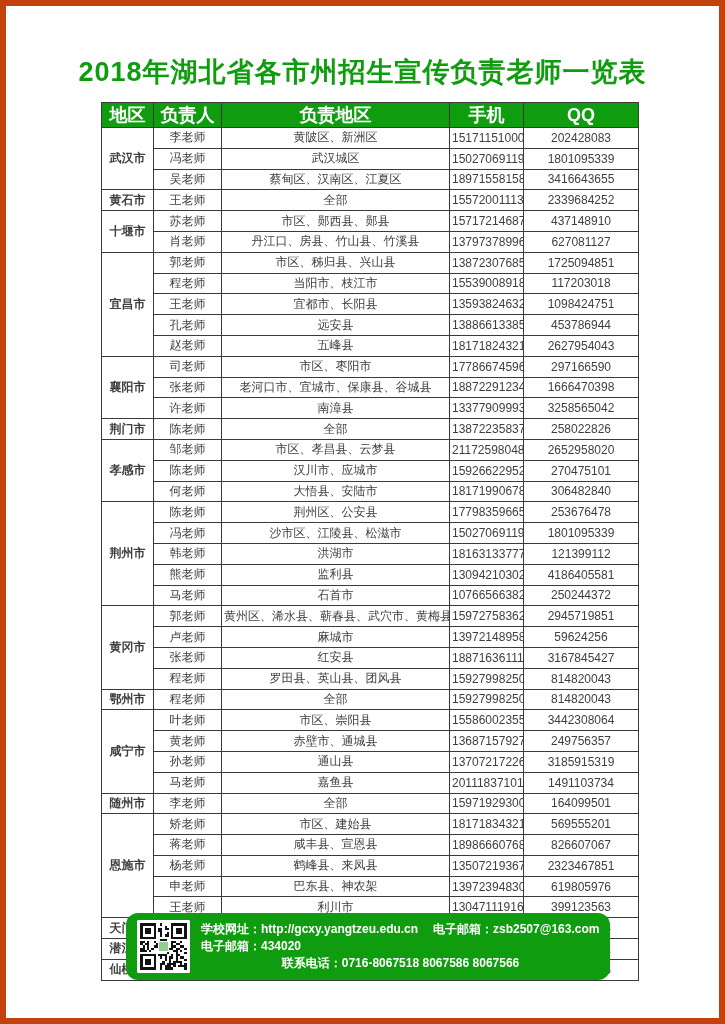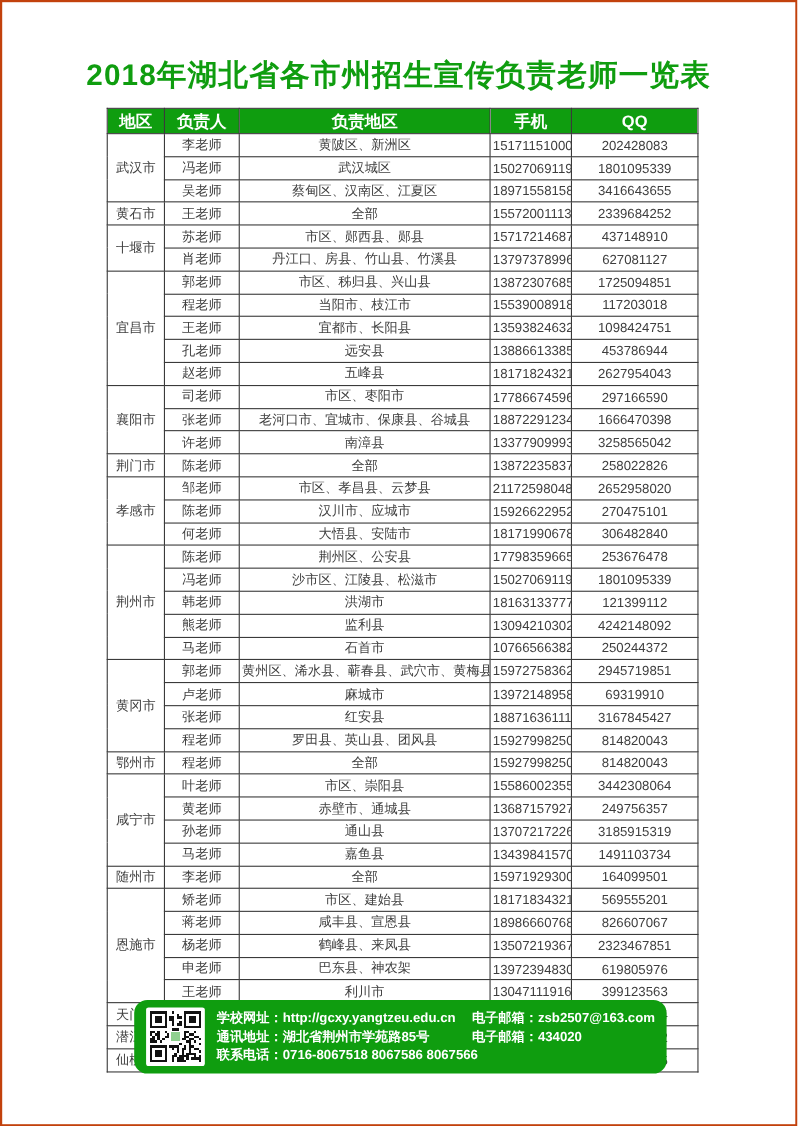--- a/index.html
+++ b/index.html
@@ -11,21 +11,21 @@
   html, body { background: #ffffff; }
   body {
     width: 725px; height: 1024px;
     font-family: "Liberation Sans", "DejaVu Sans", sans-serif;
     position: relative;
   }
   .page {
     position: absolute; left: 0; top: 0;
     width: 725px; height: 1024px;
     background: #ffffff;
-    border: 2px solid #c2410c;
+    border: 6px solid #c2410c;
   }
   .page-title {
     position: absolute;
     top: 48px; left: 0; width: 100%;
     text-align: center;
     color: var(--green);
     font-size: 27px;
     font-weight: bold;
     letter-spacing: 1px;
     white-space: nowrap;
@@ -40,31 +40,31 @@
   table.roster th, table.roster td {
     border: 1px solid var(--border);
     text-align: center;
     vertical-align: middle;
     overflow: hidden;
     white-space: nowrap;
   }
   table.roster th {
     background: var(--green);
     color: #ffffff;
-    font-size: 15px;
+    font-size: 18px;
     font-weight: bold;
     height: 23px;
   }
   table.roster td {
     color: var(--ink);
     font-size: 12px;
     height: 20.8px;
     padding: 0 2px;
   }
-  td.region-cell { font-size: 12.5px; }
+  td.region-cell { font-size: 12.5px; font-weight: bold; }
   .footer-bar {
     position: absolute;
     left: 120px; top: 907px;
     width: 484px; height: 67px;
     background: var(--green);
     border-radius: 12px;
     display: flex;
     align-items: center;
     padding: 0 10px 0 11px;
   }
@@ -76,21 +76,21 @@
   }
   .footer-text {
     margin-left: 11px;
     color: #ffffff;
     font-size: 12px;
     font-weight: bold;
     line-height: 17px;
     flex: 1 1 auto;
   }
   .f-line { display: grid; grid-template-columns: 232px 1fr; white-space: nowrap; }
-  .f-line.single { grid-template-columns: 1fr; }
+  .f-line.single { grid-template-columns: 1fr; text-align: center; }
 </style>
 </head>
 <body>
 
 <div class="page">
 
   <div class="page-title">2018年湖北省各市州招生宣传负责老师一览表</div>
 
   <table class="roster">
     <colgroup>
@@ -241,40 +241,40 @@
         <tr>
           <td>韩老师</td>
           <td>洪湖市</td>
           <td>18163133777</td>
           <td>121399112</td>
         </tr>
         <tr>
           <td>熊老师</td>
           <td>监利县</td>
           <td>13094210302</td>
-          <td>4242148092</td>
+          <td>4186405581</td>
         </tr>
         <tr>
           <td>马老师</td>
           <td>石首市</td>
           <td>10766566382</td>
           <td>250244372</td>
         </tr>
         <tr>
           <td rowspan="4" class="region-cell">黄冈市</td>
           <td>郭老师</td>
           <td>黄州区、浠水县、蕲春县、武穴市、黄梅县</td>
           <td>15972758362</td>
           <td>2945719851</td>
         </tr>
         <tr>
           <td>卢老师</td>
           <td>麻城市</td>
           <td>13972148958</td>
-          <td>69319910</td>
+          <td>59624256</td>
         </tr>
         <tr>
           <td>张老师</td>
           <td>红安县</td>
           <td>18871636111</td>
           <td>3167845427</td>
         </tr>
         <tr>
           <td>程老师</td>
           <td>罗田县、英山县、团风县</td>
@@ -303,21 +303,21 @@
         </tr>
         <tr>
           <td>孙老师</td>
           <td>通山县</td>
           <td>13707217226</td>
           <td>3185915319</td>
         </tr>
         <tr>
           <td>马老师</td>
           <td>嘉鱼县</td>
-          <td>13439841570</td>
+          <td>20111837101</td>
           <td>1491103734</td>
         </tr>
         <tr>
           <td rowspan="1" class="region-cell">随州市</td>
           <td>李老师</td>
           <td>全部</td>
           <td>15971929300</td>
           <td>164099501</td>
         </tr>
         <tr>
@@ -493,21 +493,20 @@
         <rect x="2" y="16" width="3" height="3" fill="#111111"></rect>
         <rect x="8" y="8" width="5" height="5" fill="#ffffff"></rect>
         <rect x="8.6" y="8.6" width="3.8" height="3.8" fill="#8fd08f"></rect>
       </svg>
     <div class="footer-text">
       <div class="f-line">
         <span><span>学校网址：</span><span>http://gcxy.yangtzeu.edu.cn</span></span>
         <span><span>电子邮箱：</span><span>zsb2507@163.com</span></span>
       </div>
       <div class="f-line">
-        <span><span>通讯地址：</span><span>湖北省荆州市学苑路85号</span></span>
         <span><span>电子邮箱：</span><span>434020</span></span>
       </div>
       <div class="f-line single">
         <span><span>联系电话：</span><span>0716-8067518  8067586  8067566</span></span>
       </div>
     </div>
   </div>
 
 </div>
 

